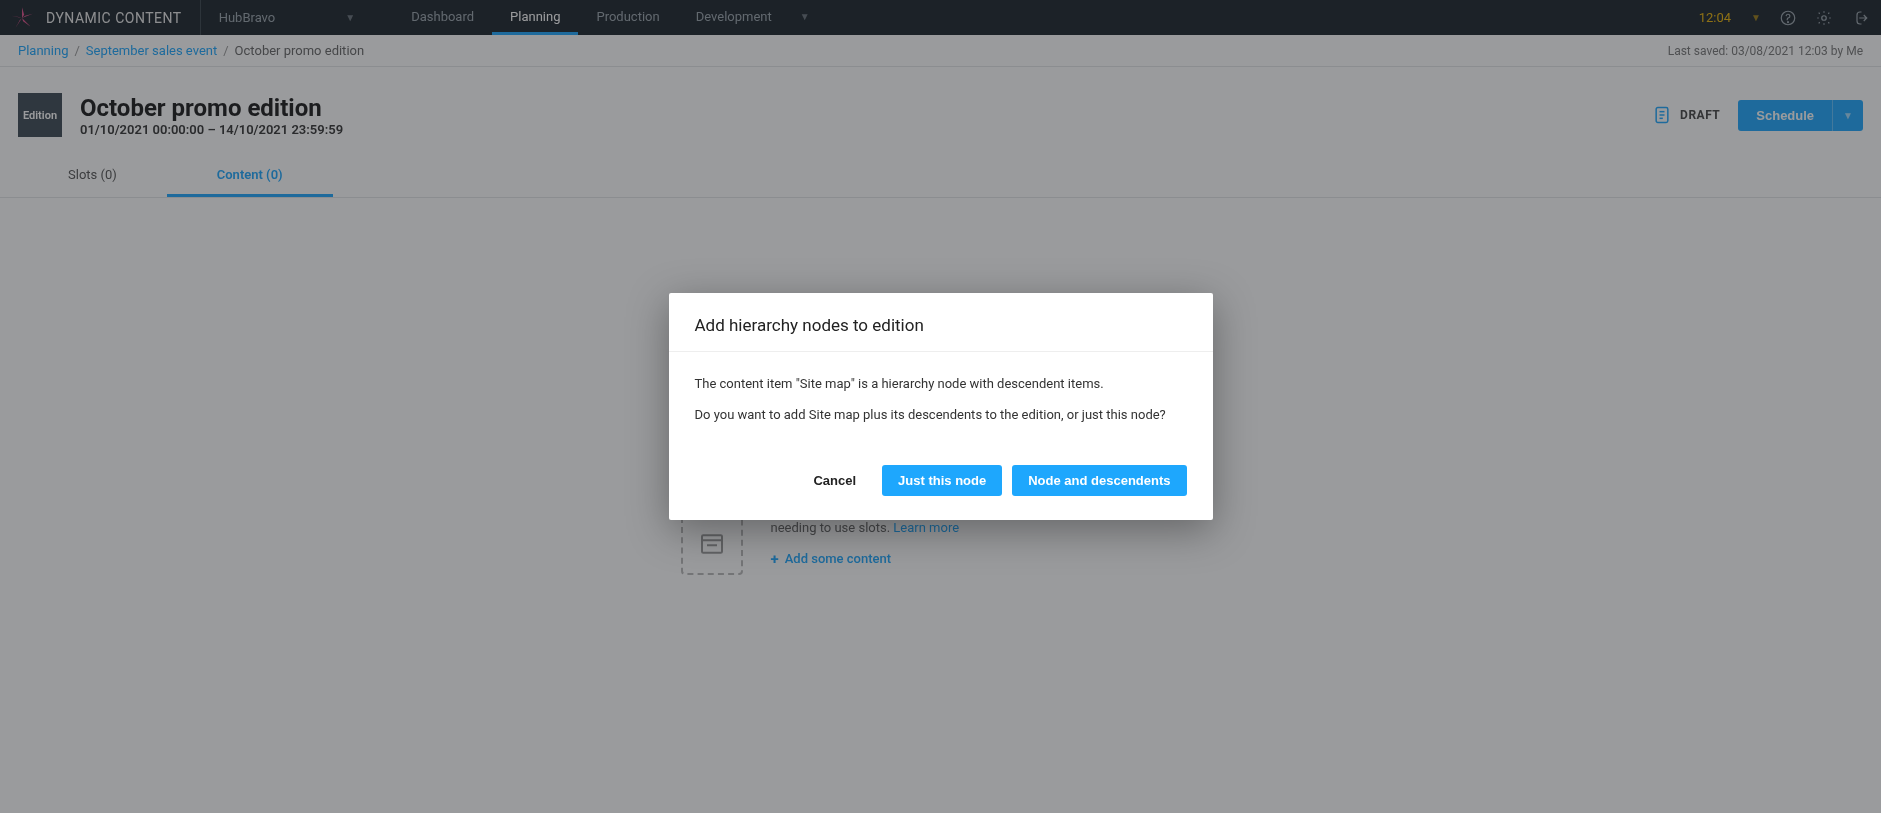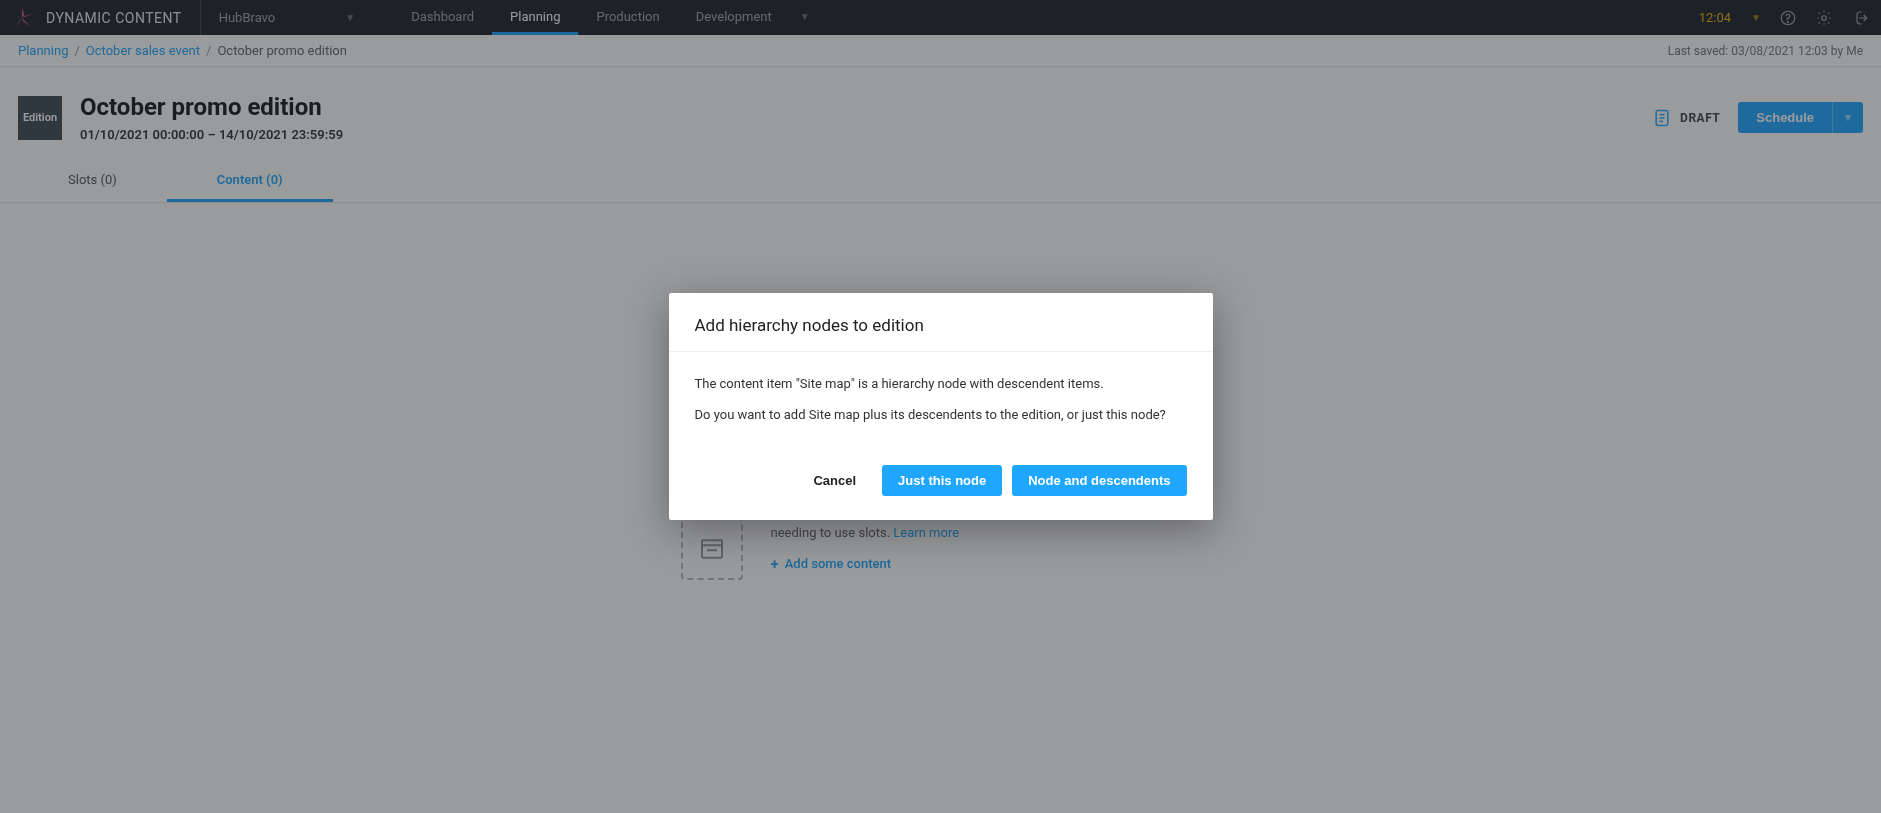--- a/index.html
+++ b/index.html
@@ -106,21 +106,21 @@
   .edition-badge {
     width:44px; height:44px;
     background:#3d4a54;
     color:#fff;
     font-size:11px;
     font-weight:600;
     display:flex; align-items:center; justify-content:center;
     margin-right: 18px;
   }
   .page-title { font-size: 24px; font-weight:700; color:#1a1a1a; }
-  .page-dates { font-size: 13px; font-weight:600; color:#333; margin-top:6px; }
+  .page-dates { font-size: 13px; font-weight:600; color:#333; }
   .header-right { margin-left:auto; display:flex; align-items:center; gap:18px;}
   .draft-wrap { display:flex; align-items:center; gap:8px;}
   .draft-icon {
     width:20px; height:20px; color:#1ea7fd;
   }
   .draft-label { font-size:12px; font-weight:700; color:#444; letter-spacing:0.5px;}
   .schedule-group { display:flex; }
   .btn-schedule {
     background:#1ea7fd; color:#fff; border:none;
     padding: 8px 18px; font-size:13px; font-weight:600;
@@ -283,21 +283,21 @@
           <path d="M14 4h-2a4 4 0 0 0-4 4v8a4 4 0 0 0 4 4h2"></path>
           <path d="M17 8l4 4-4 4M21 12H11"></path>
         </svg>
     </span>
   </div>
 </div>
 
 <div class="crumb-bar">
   <span class="crumb-link">Planning</span>
   <span class="crumb-sep">/</span>
-  <span class="crumb-link">October sales event</span>
+  <span class="crumb-link">September sales event</span>
   <span class="crumb-sep">/</span>
   <span class="crumb-current">October promo edition</span>
   <span class="crumb-right">Last saved: 03/08/2021 12:03 by Me</span>
 </div>
 
 <div class="page-header">
   <div class="edition-badge">Edition</div>
   <div>
     <div class="page-title">October promo edition</div>
     <div class="page-dates">01/10/2021 00:00:00  –  14/10/2021 23:59:59</div>

